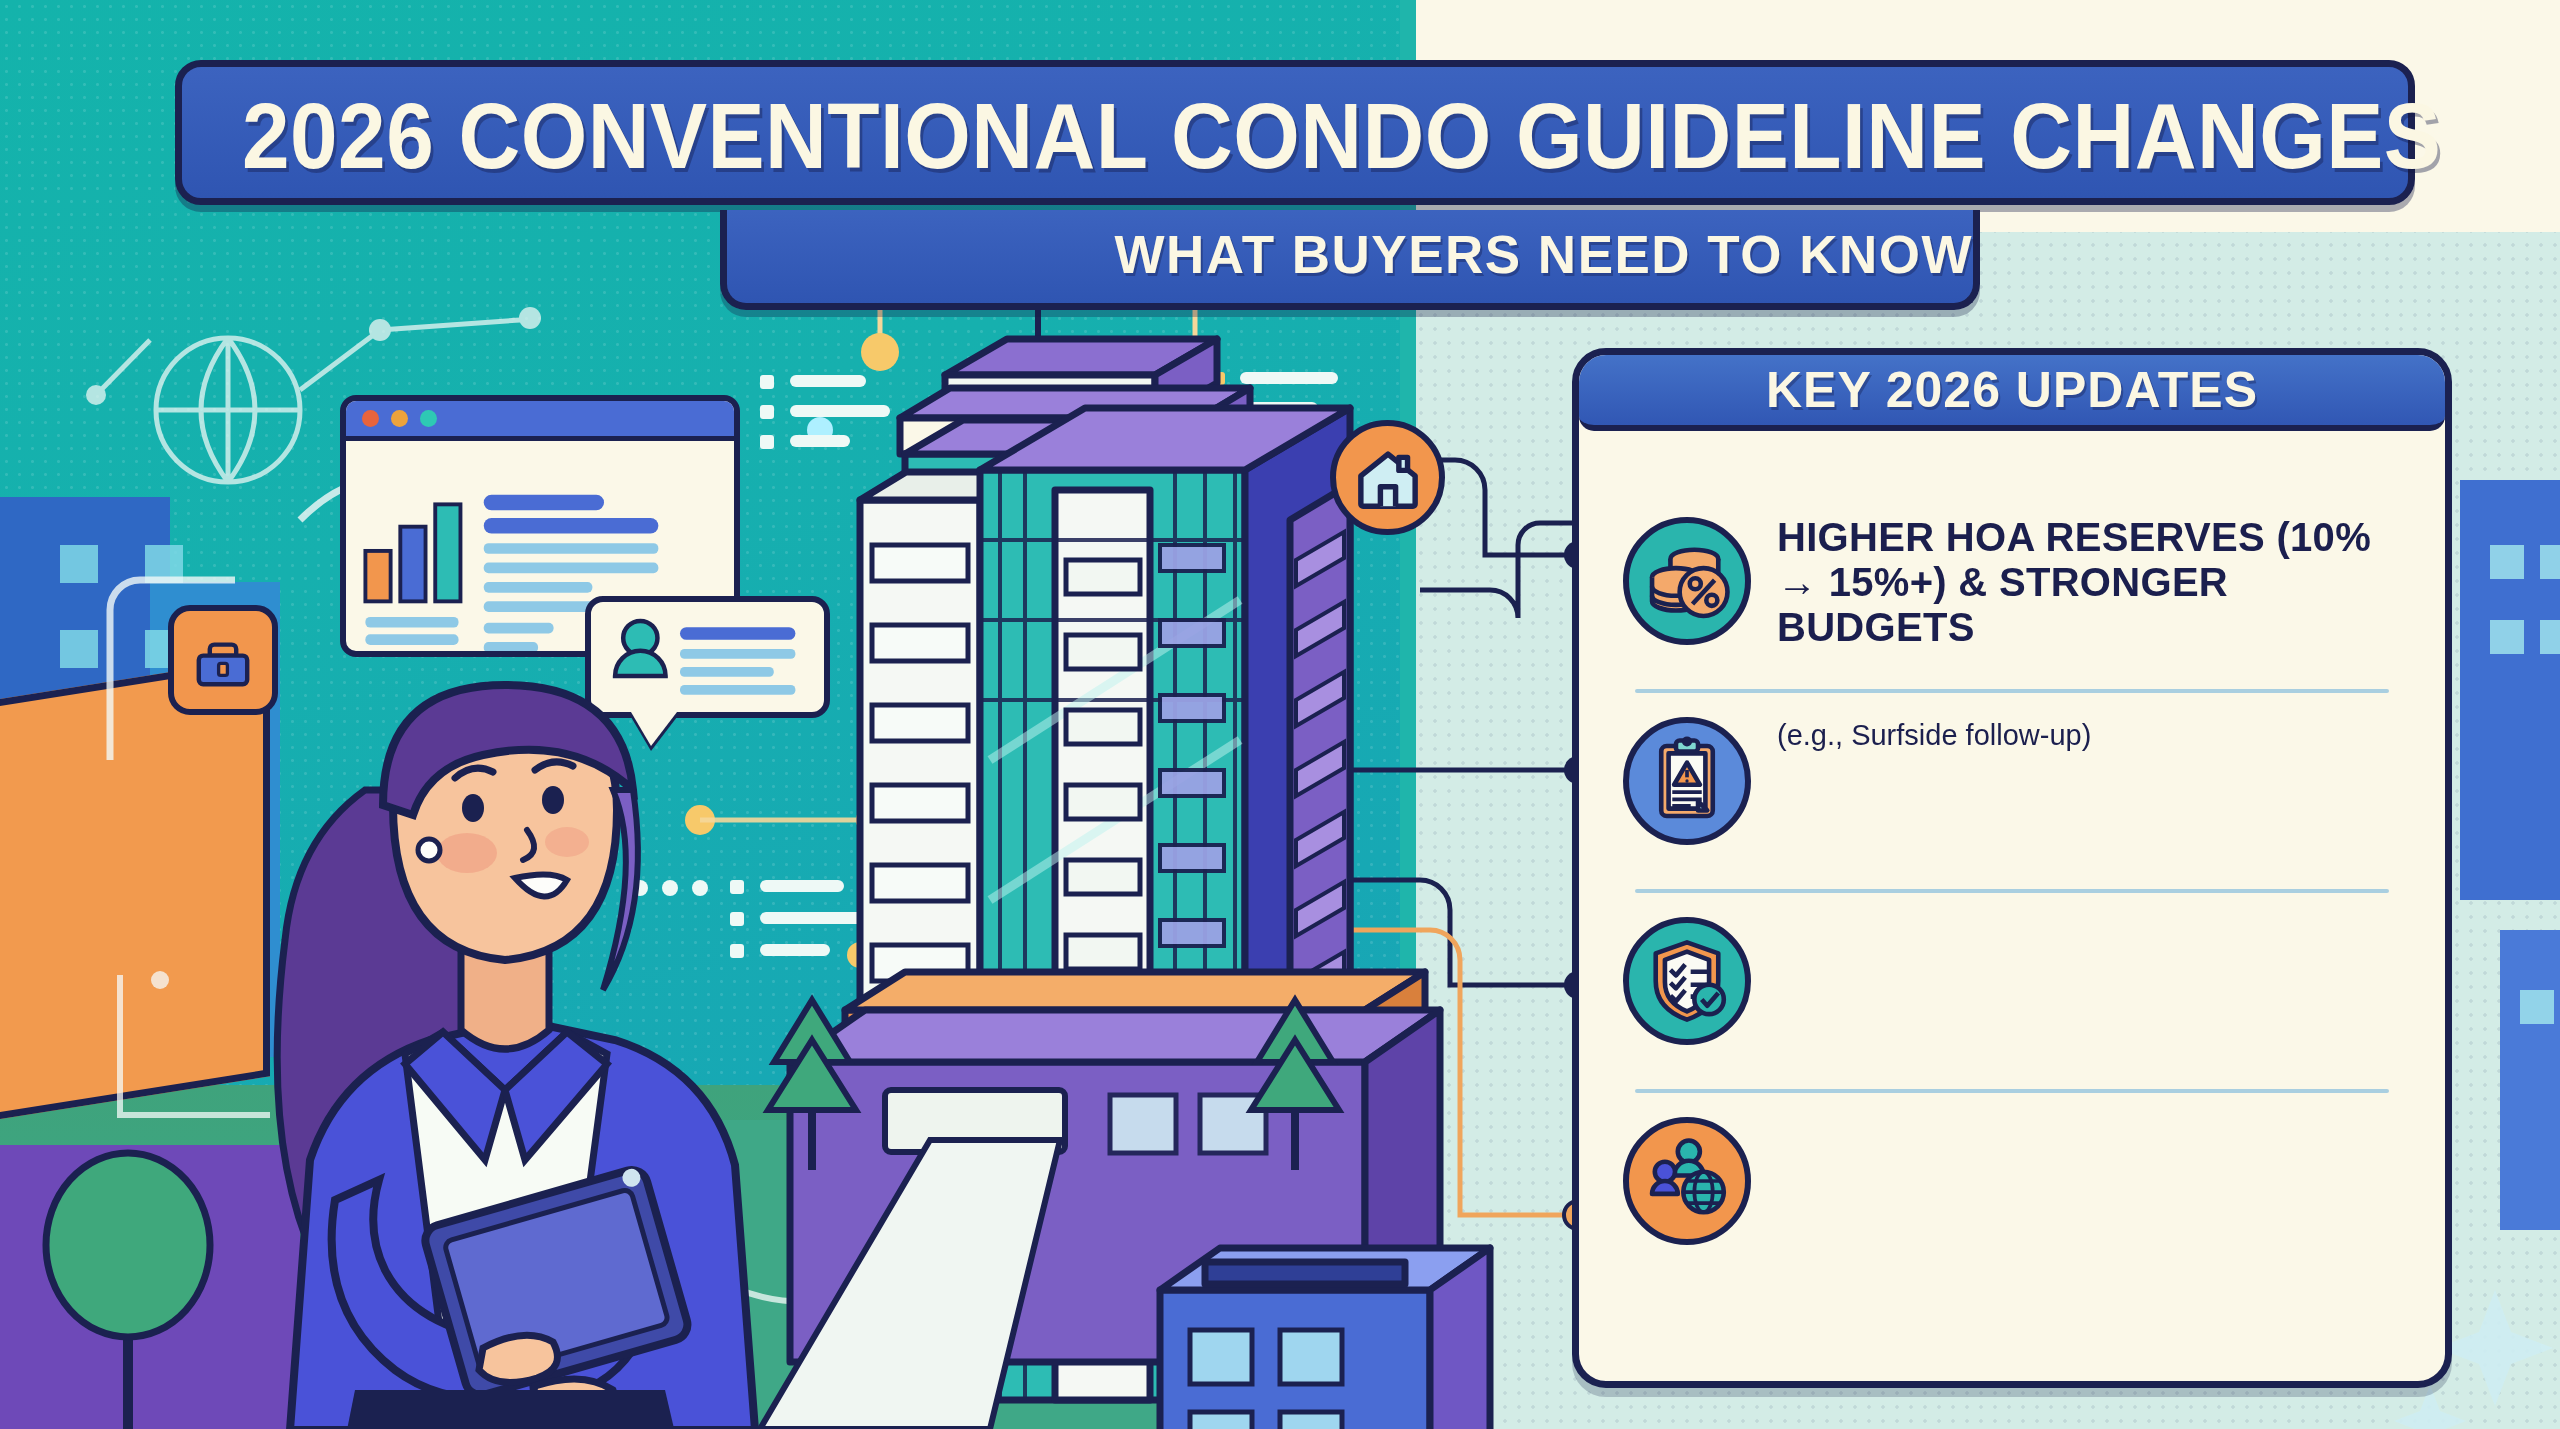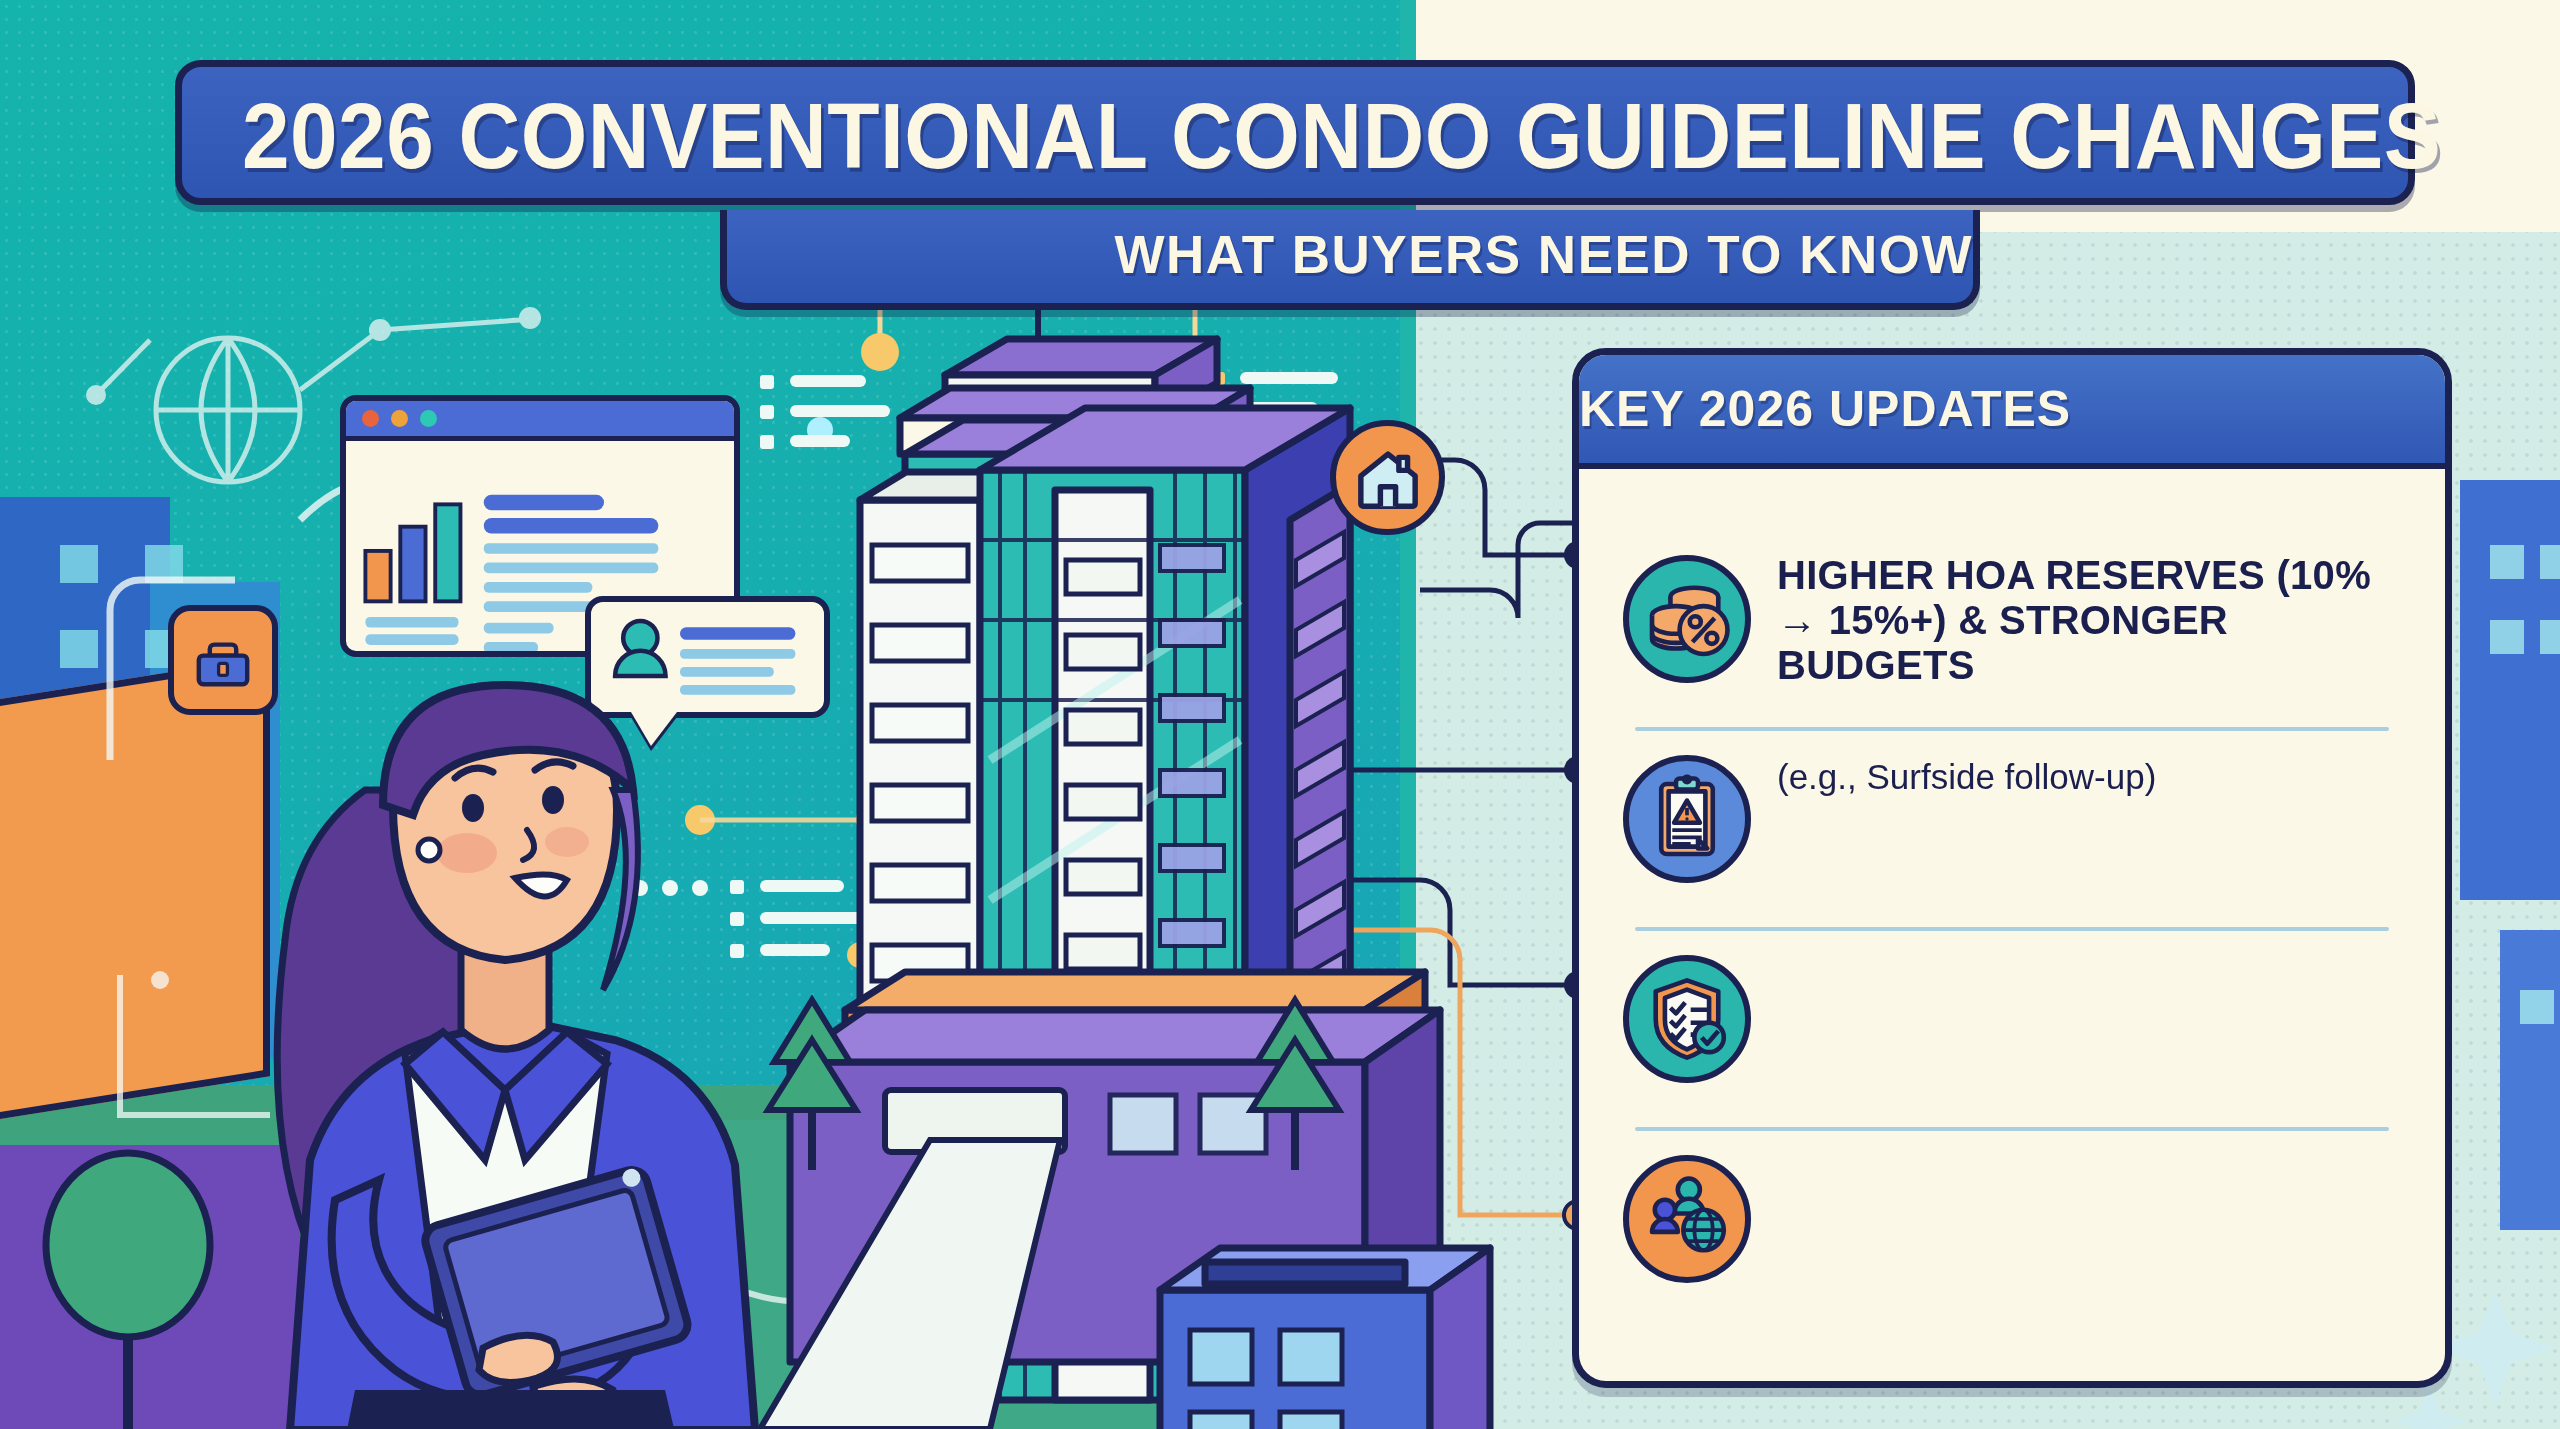--- a/index.html
+++ b/index.html
@@ -119,24 +119,24 @@
   
   .panel {
     position: absolute; left: 1572px; top: 348px; width: 880px; height: 1040px;
     background: #fbf8e8;
     border: 7px solid #1b2150;
     border-radius: 34px;
     box-shadow: 0 9px 0 rgba(20,26,70,0.22);
     overflow: hidden;
   }
   .panel-header {
-    height: 114px;
+    height: 76px;
     background: linear-gradient(180deg, #4472c8 0%, #3157b4 100%);
     border-bottom: 6px solid #1b2150;
-    display: flex; align-items: center; justify-content: flex-start;
+    display: flex; align-items: center; justify-content: center; border-radius: 15px;
   }
   .panel-header-text {
     font-family: "Liberation Sans Narrow", "Liberation Sans", sans-serif;
     font-weight: 700; font-size: 50px; letter-spacing: 1px;
     color: #fbf7e3; text-transform: uppercase;
     text-shadow: 2px 3px 0 rgba(18,24,68,0.35);
   }
   .panel-body { padding: 22px 0 0 0; position: relative; margin-top: 40px; }
 
   .item {
@@ -154,21 +154,21 @@
   .ic-blue   { background: #5b8ada; }
   .ic-orange { background: #f2964d; }
   .item-text { padding-top: 6px; }
   .item-title {
     font-family: "Liberation Sans Narrow", "Liberation Sans", sans-serif;
     font-weight: 700; font-size: 40px; line-height: 1.13;
     color: #1b1f4e; text-transform: uppercase; letter-spacing: .3px;
   }
   .item-sub {
     font-family: "Liberation Sans Narrow", "Liberation Sans", sans-serif;
-    font-weight: 400; font-size: 35px; line-height: 1.18;
+    font-weight: 400; font-size: 29px; line-height: 1.18;
     color: #1b1f4e; margin-top: 3px;
   }
   .divider {
     height: 4px; background: #a9cfe0; margin: 0 56px; border-radius: 2px;
   }
 
   
   .browser {
     position: absolute; left: 340px; top: 395px; width: 400px; height: 262px;
     background: #fbf8e8; border: 6px solid #1b2150; border-radius: 16px; overflow: hidden;

